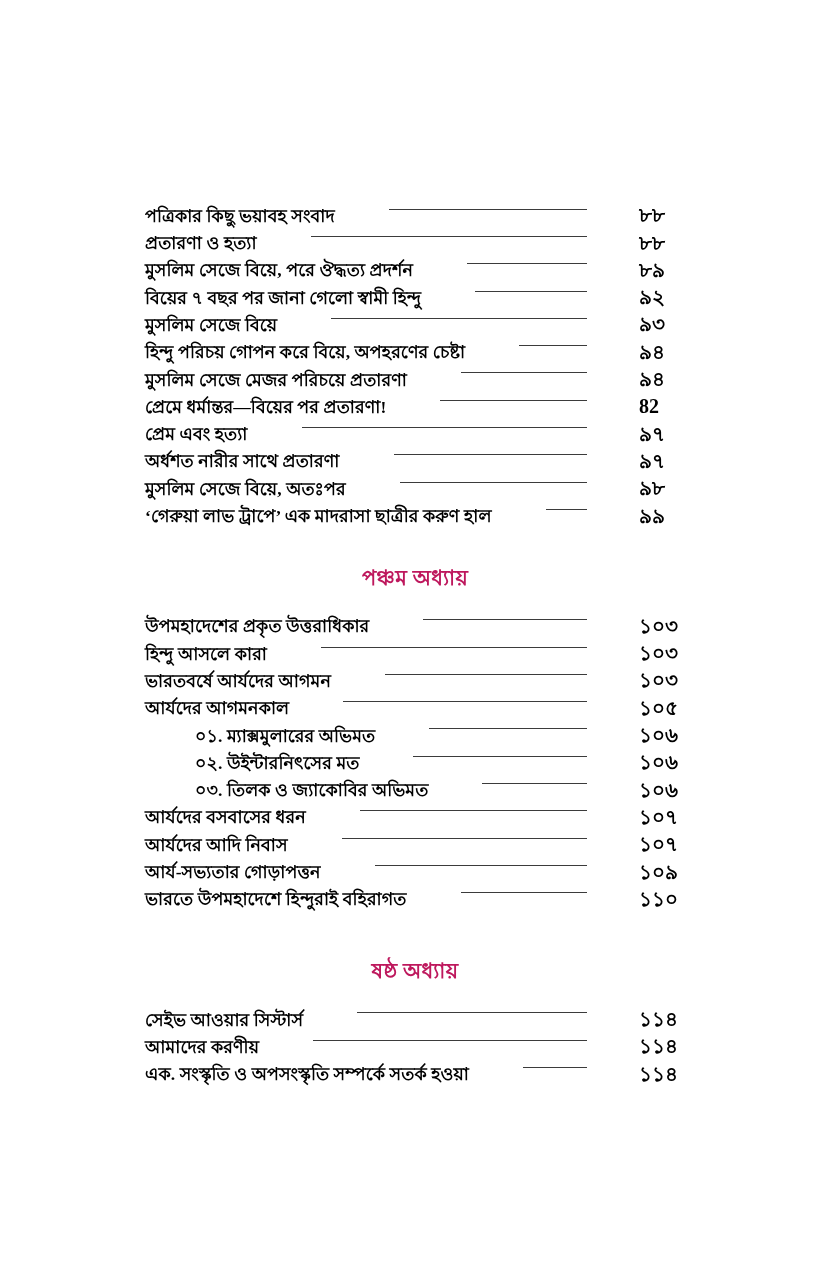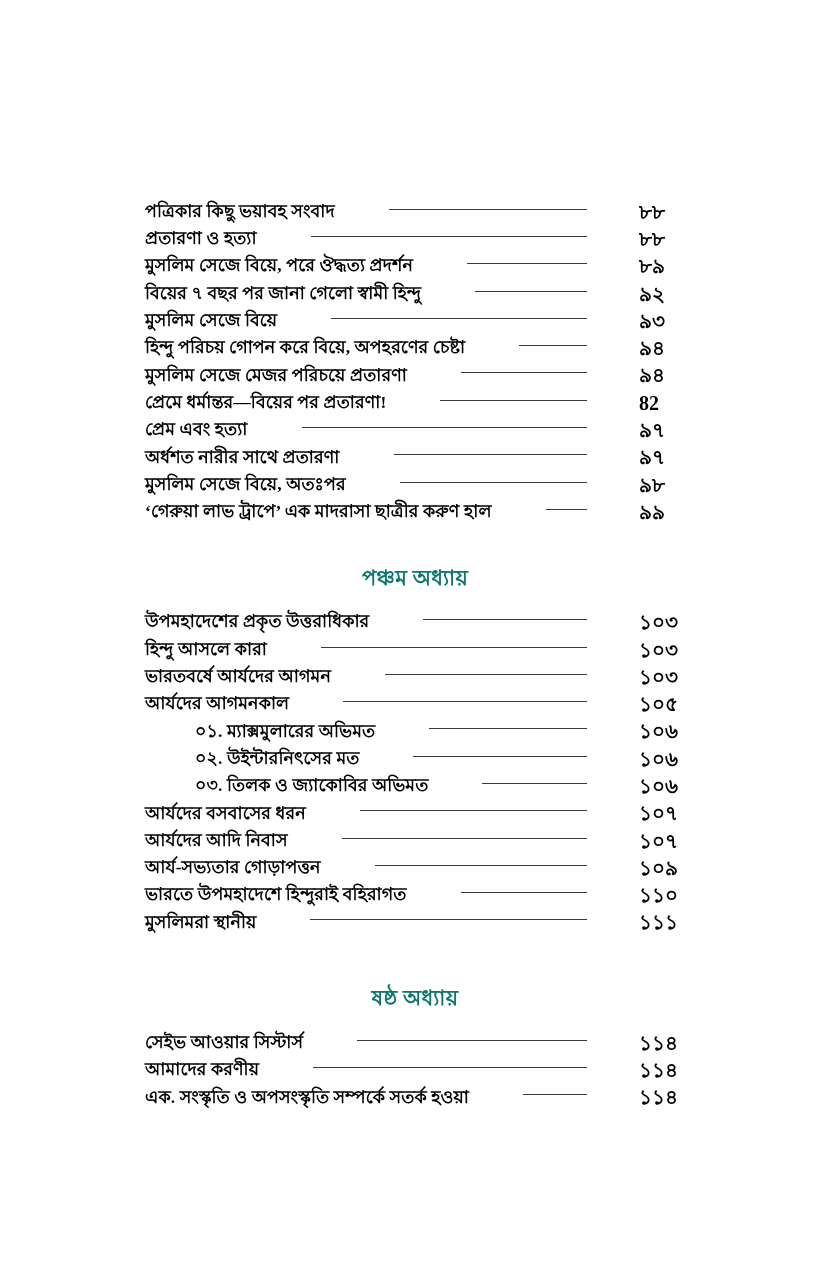--- a/index.html
+++ b/index.html
@@ -29,21 +29,21 @@
   .toc {
     position: absolute;
     left: 145px;
     top: 198px;
     width: 540px;
   }
 
   
   .row {
     display: flex;
-    align-items: center;
+    align-items: flex-end;
     height: 27.3px;
     width: 100%;
     gap: 40px;
   }
   .row.sub { padding-left: 50px; }
 
   .label {
     white-space: nowrap;
     font-size: 17.5px;
     line-height: 1;
@@ -75,21 +75,21 @@
     font-weight: 600;
     white-space: nowrap;
   }
 
   
   .chapter-heading {
     text-align: center;
     font-size: 21px;
     font-weight: 700;
     letter-spacing: 0.3px;
-    color: #0f766e;
+    color: #be185d;
   }
   .gap-before-ch5 { height: 36px; }
   .gap-after-ch5  { height: 12px; }
   .gap-before-ch6 { height: 46px; }
   .gap-after-ch6  { height: 12px; }
 </style>
 </head>
 <body>
 
 <div class="page">
@@ -205,25 +205,20 @@
       <div class="row">
         <span class="label">আর্য-সভ্যতার গোড়াপত্তন</span>
         <span class="leader"></span>
         <span class="pageno">১০৯</span>
       </div>
       <div class="row">
         <span class="label">ভারতে উপমহাদেশে হিন্দুরাই বহিরাগত</span>
         <span class="leader"></span>
         <span class="pageno">১১০</span>
       </div>
-      <div class="row">
-        <span class="label">মুসলিমরা স্থানীয়</span>
-        <span class="leader"></span>
-        <span class="pageno">১১১</span>
-      </div>
       <div class="gap-before-ch6"></div>
       <div class="chapter-heading">ষষ্ঠ অধ্যায়</div>
       <div class="gap-after-ch6"></div>
       <div class="row">
         <span class="label">সেইভ আওয়ার সিস্টার্স</span>
         <span class="leader"></span>
         <span class="pageno">১১৪</span>
       </div>
       <div class="row">
         <span class="label">আমাদের করণীয়</span>

